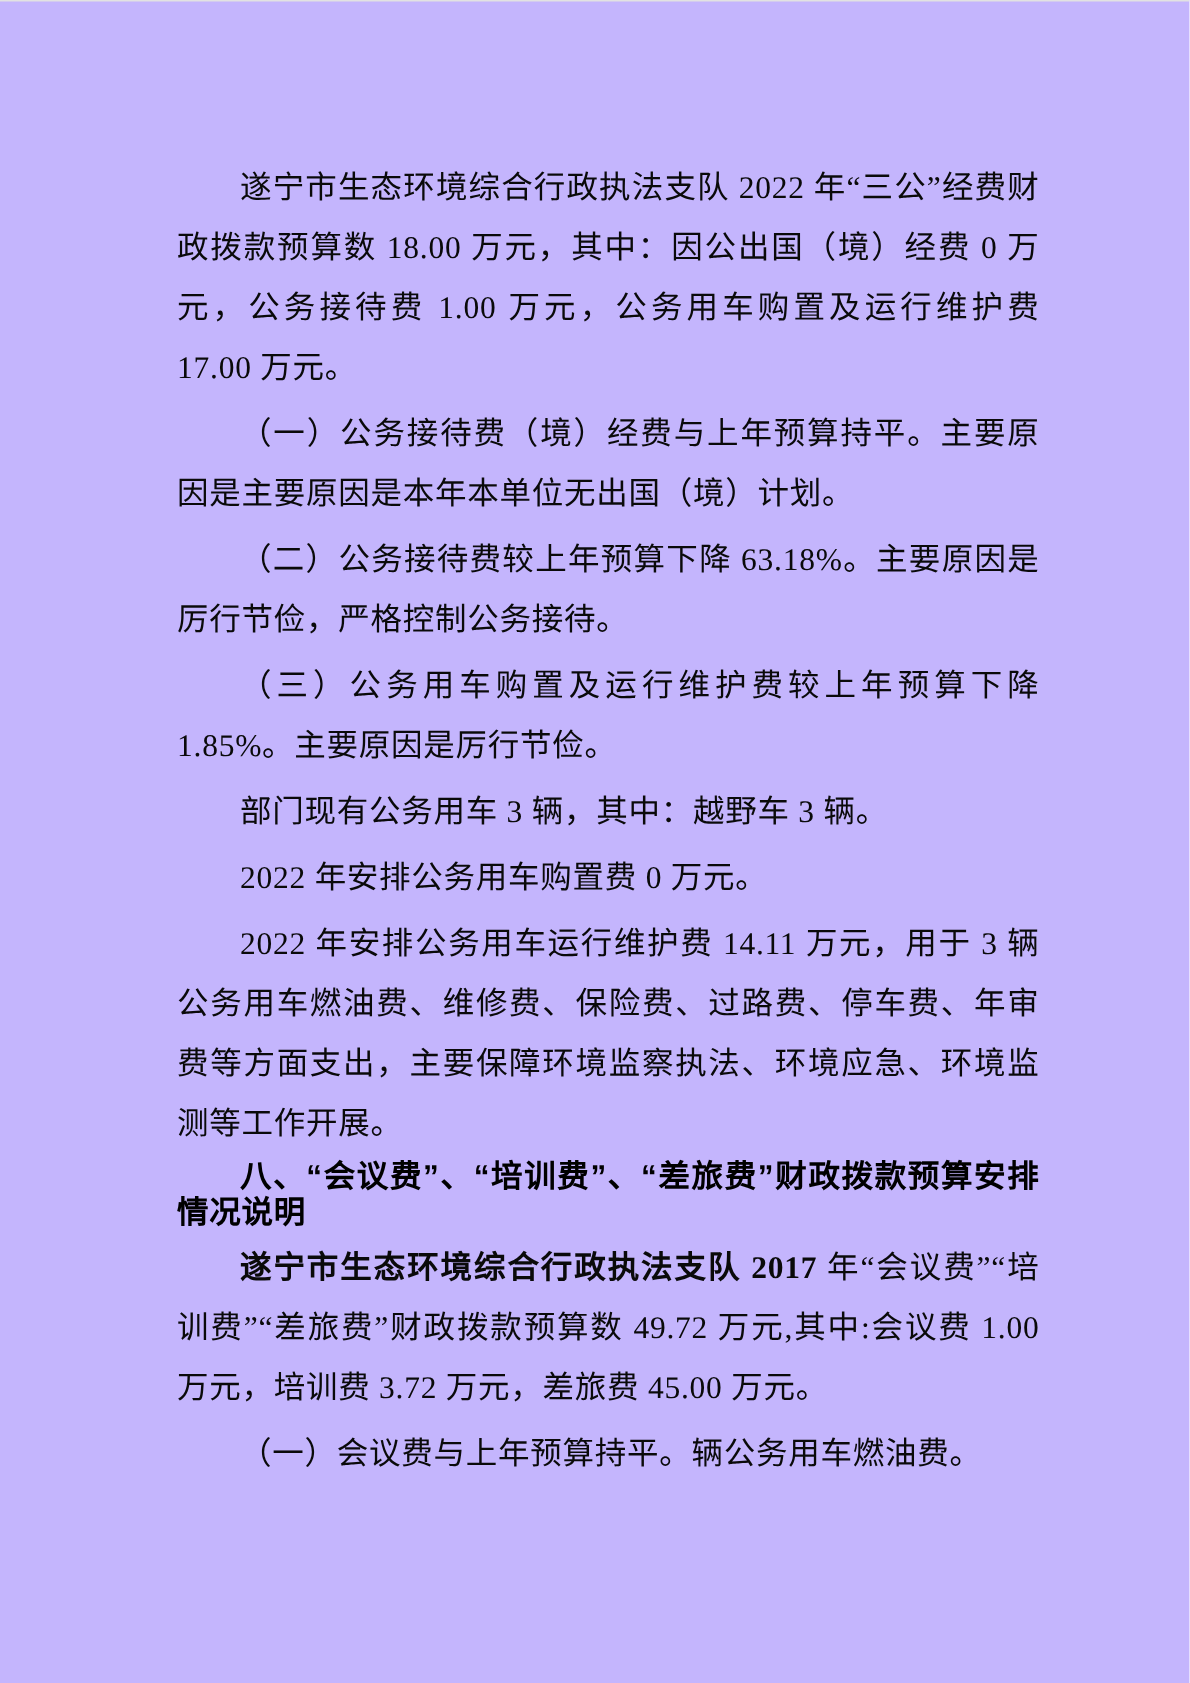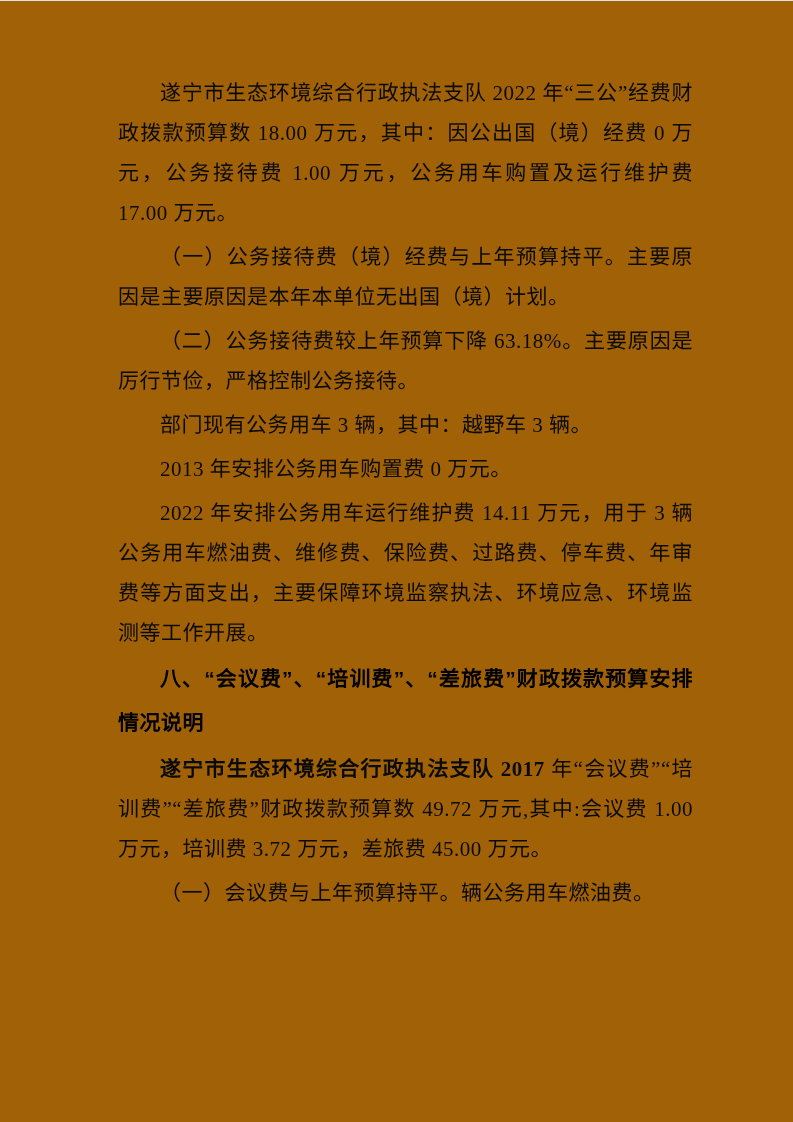--- a/index.html
+++ b/index.html
@@ -5,23 +5,23 @@
   html, body {
     margin: 0;
     padding: 0;
     background: #ffffff;
   }
   .page {
     position: relative;
     width: 793px;
     height: 1122px;
     box-sizing: border-box;
-    background: #a16207;
+    background: #c4b5fd;
     border-top: 1px solid #e2e2e2;
-    padding: 72px 100px 0 118px;
+    padding: 104px 100px 0 118px;
     overflow: hidden;
     font-family: "Liberation Serif", "DejaVu Serif", serif;
     color: #0a0a0a;
   }
   .doc-body {
     width: 575px;
   }
   .para {
     margin: 0 0 4px 0;
     font-size: 21px;
@@ -29,21 +29,21 @@
     letter-spacing: 0.5px;
     text-indent: 2em;
     text-align: justify;
     text-justify: inter-ideograph;
     font-weight: normal;
   }
   .heading {
     margin: 2px 0 4px 0;
     font-family: "Liberation Sans", "DejaVu Sans", sans-serif;
     font-size: 21px;
-    line-height: 44px;
+    line-height: 24px;
     letter-spacing: 0.5px;
     text-indent: 2em;
     text-align: justify;
     font-weight: bold;
     color: #000000;
   }
   .bold-lead {
     font-weight: bold;
   }
 </style>
@@ -52,24 +52,25 @@
 
 <div class="page">
   <section class="doc-body">
 
     <p class="para">遂宁市生态环境综合行政执法支队 2022 年“三公”经费财政拨款预算数 18.00 万元，其中：因公出国（境）经费 0 万元，公务接待费 1.00 万元，公务用车购置及运行维护费 17.00 万元。</p>
 
     <p class="para">（一）公务接待费（境）经费与上年预算持平。主要原因是主要原因是本年本单位无出国（境）计划。</p>
 
     <p class="para">（二）公务接待费较上年预算下降 63.18%。主要原因是厉行节俭，严格控制公务接待。</p>
 
+    <p class="para">（三）公务用车购置及运行维护费较上年预算下降 1.85%。主要原因是厉行节俭。</p>
 
     <p class="para">部门现有公务用车 3 辆，其中：越野车 3 辆。</p>
 
-    <p class="para">2013 年安排公务用车购置费 0 万元。</p>
+    <p class="para">2022 年安排公务用车购置费 0 万元。</p>
 
     <p class="para">2022 年安排公务用车运行维护费 14.11 万元，用于 3 辆公务用车燃油费、维修费、保险费、过路费、停车费、年审费等方面支出，主要保障环境监察执法、环境应急、环境监测等工作开展。</p>
 
     <h2 class="heading">八、“会议费”、“培训费”、“差旅费”财政拨款预算安排情况说明</h2>
 
     <p class="para"><span class="bold-lead">遂宁市生态环境综合行政执法支队 2017</span><span> 年“会议费”“培训费”“差旅费”财政拨款预算数 49.72 万元,其中:会议费 1.00 万元，培训费 3.72 万元，差旅费 45.00 万元。</span></p>
 
     <p class="para">（一）会议费与上年预算持平。辆公务用车燃油费。</p>
 
   </section>

